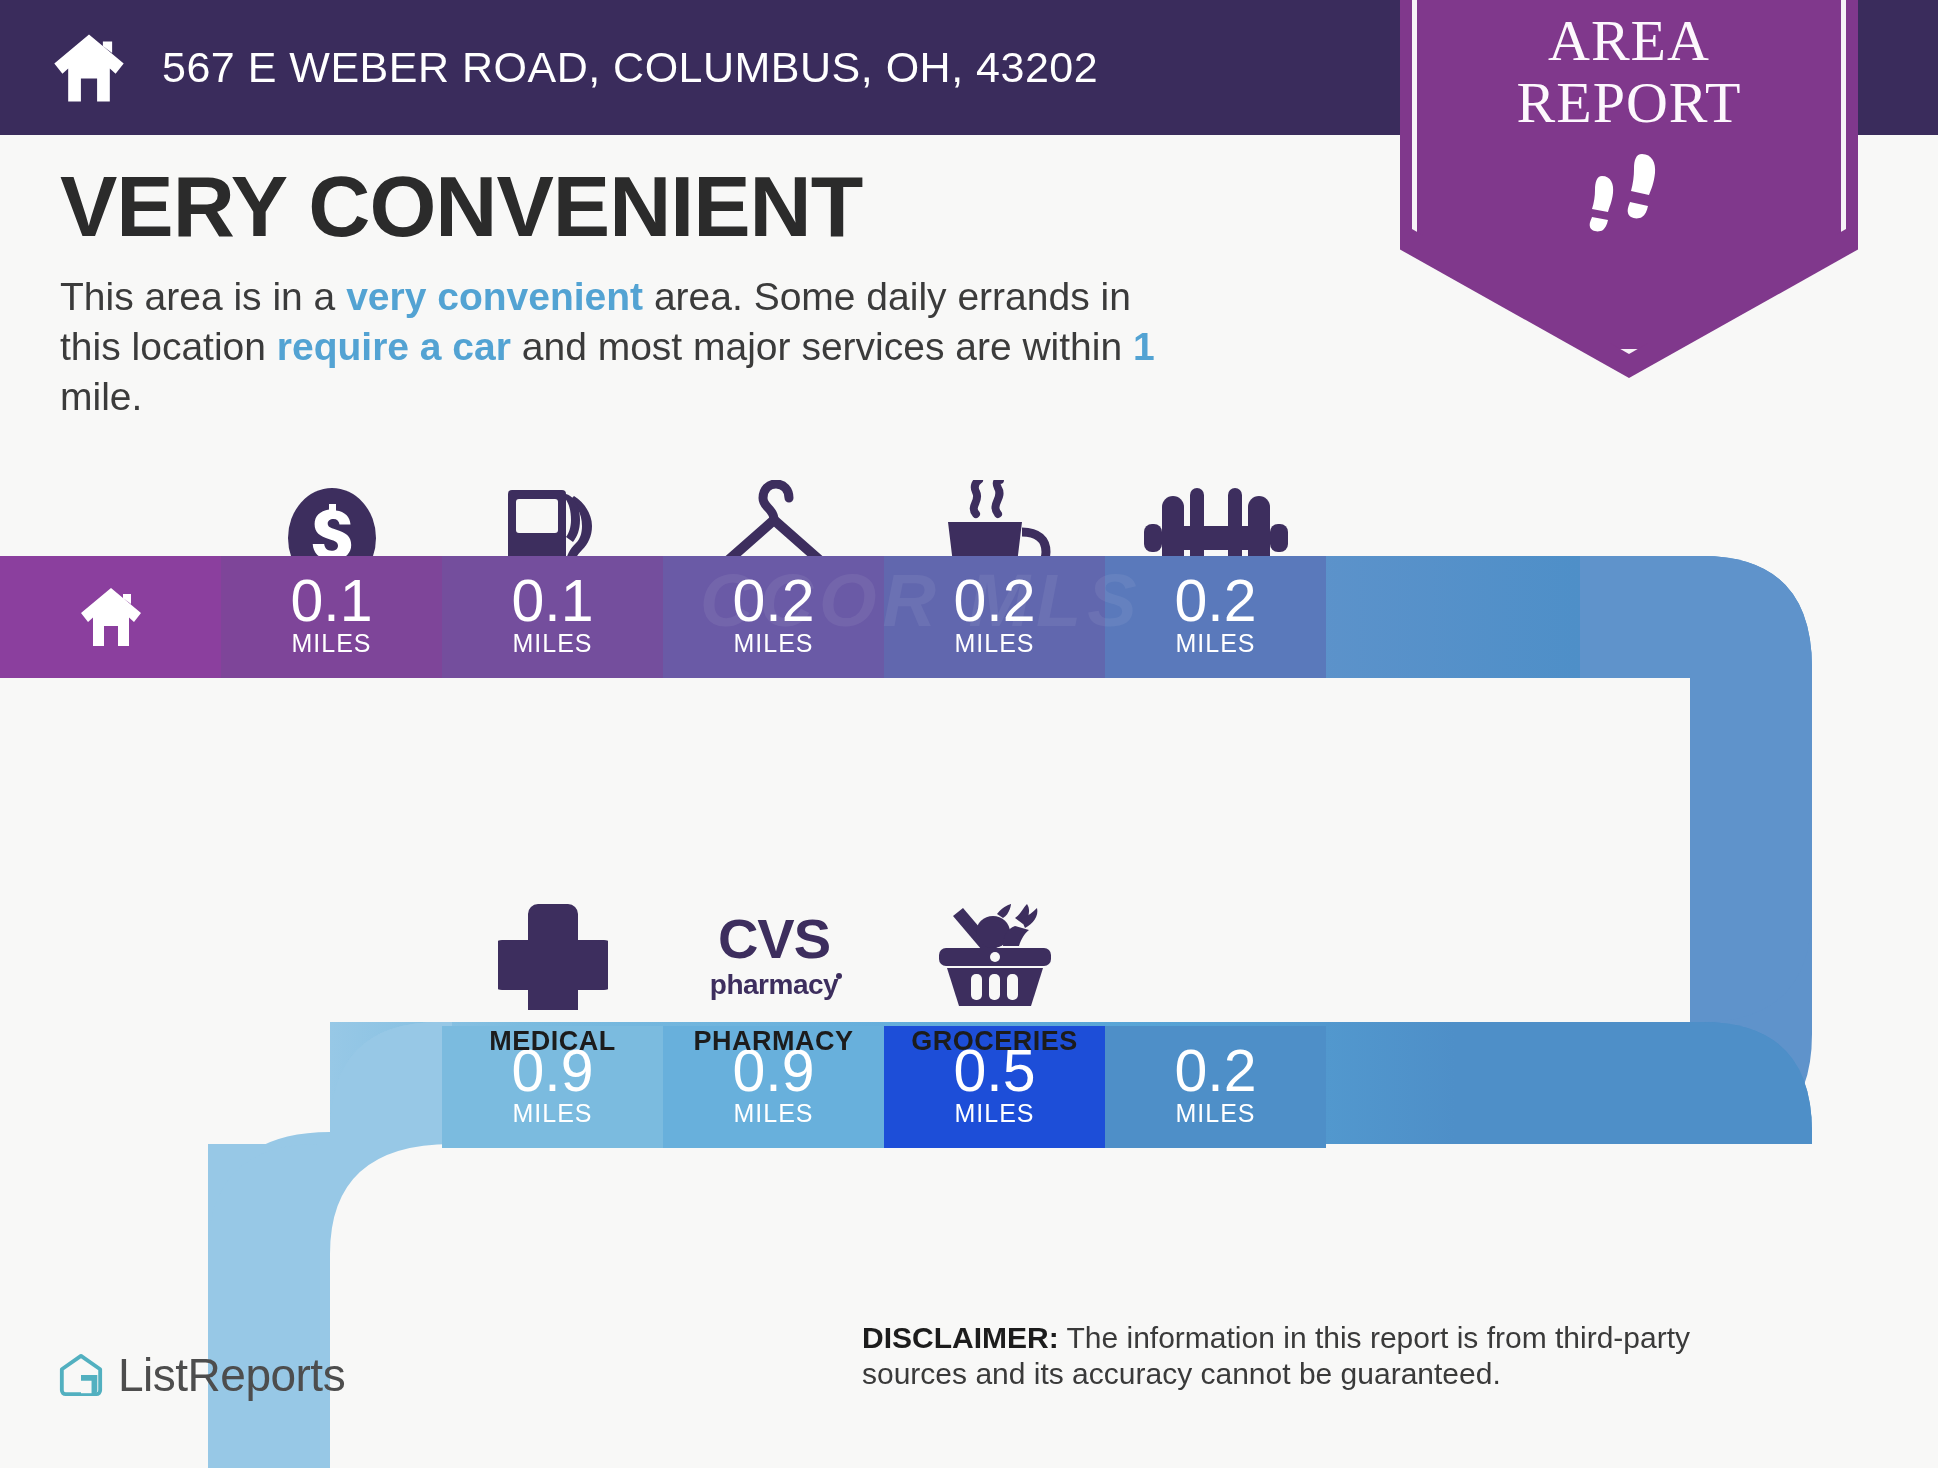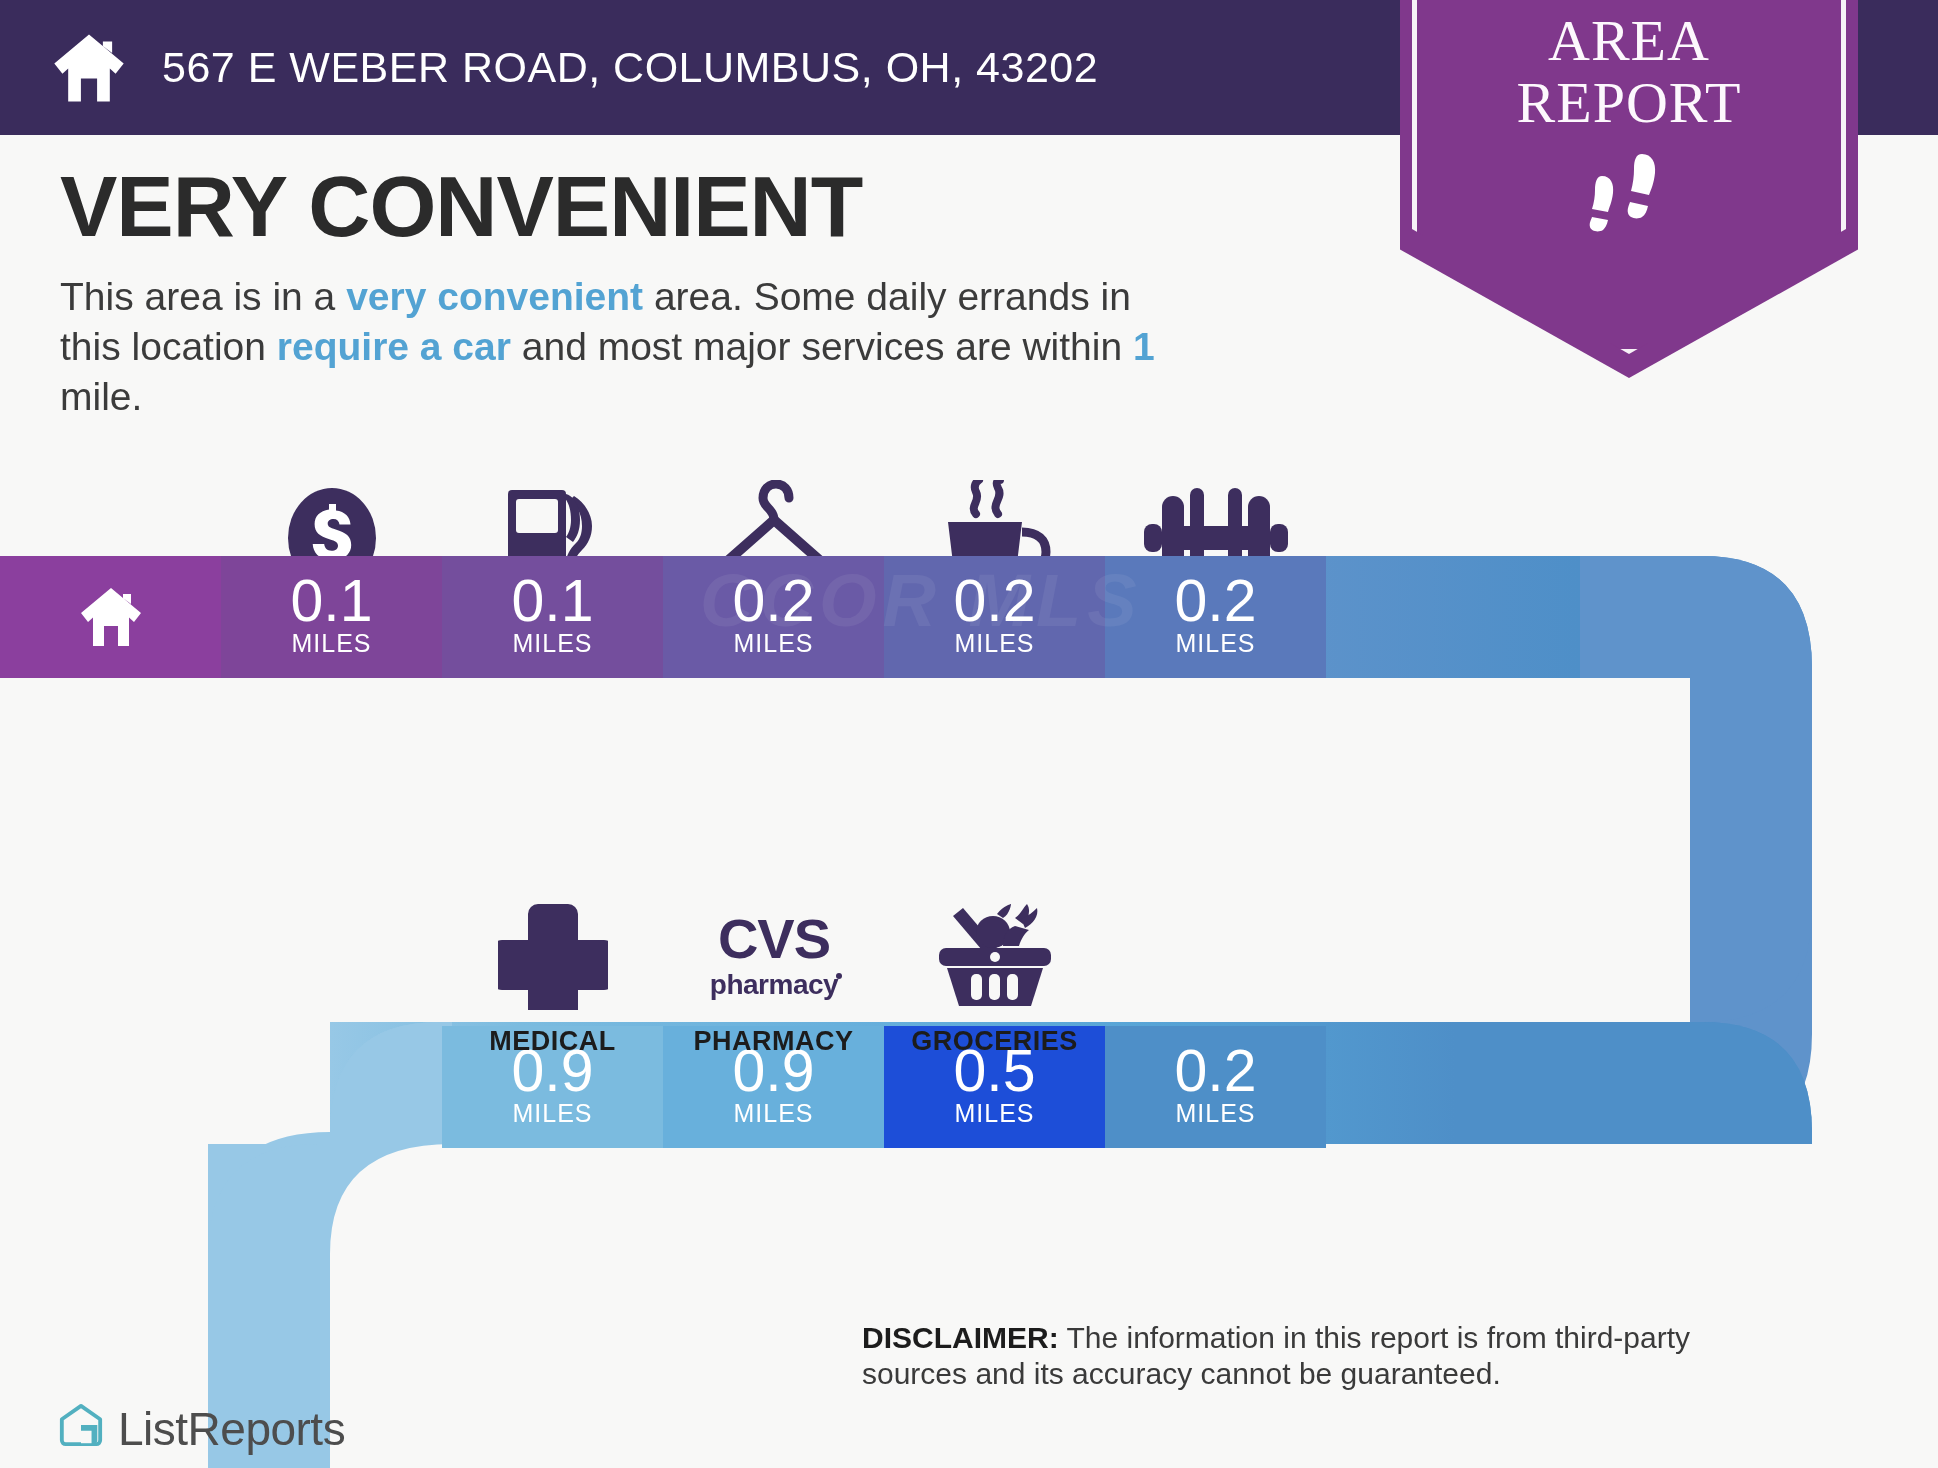--- a/index.html
+++ b/index.html
@@ -99,21 +99,21 @@
   
   .watermark{
     position:absolute;left:700px;top:558px;
     font-size:74px;font-weight:bold;letter-spacing:6px;
     color:rgba(255,255,255,0.065);
     z-index:4;pointer-events:none;white-space:nowrap;
     font-style:italic;
   }
 
   
-  .footer-logo{position:absolute;left:58px;top:1402px;display:flex;align-items:flex-start;z-index:8;}
+  .footer-logo{position:absolute;left:58px;top:1348px;display:flex;align-items:center;z-index:8;}
   .footer-logo .lr-mark{width:46px;height:46px;}
   .footer-logo .lr-text{
     margin-left:14px;font-size:46px;color:#4d4d4d;font-weight:400;letter-spacing:-0.5px;
   }
   .disclaimer{
     position:absolute;left:862px;top:1320px;width:940px;
     font-size:30px;line-height:36px;color:#3a3a3a;z-index:8;
   }
   .disclaimer b{font-weight:bold;color:#1c1c1c;}
 </style>

